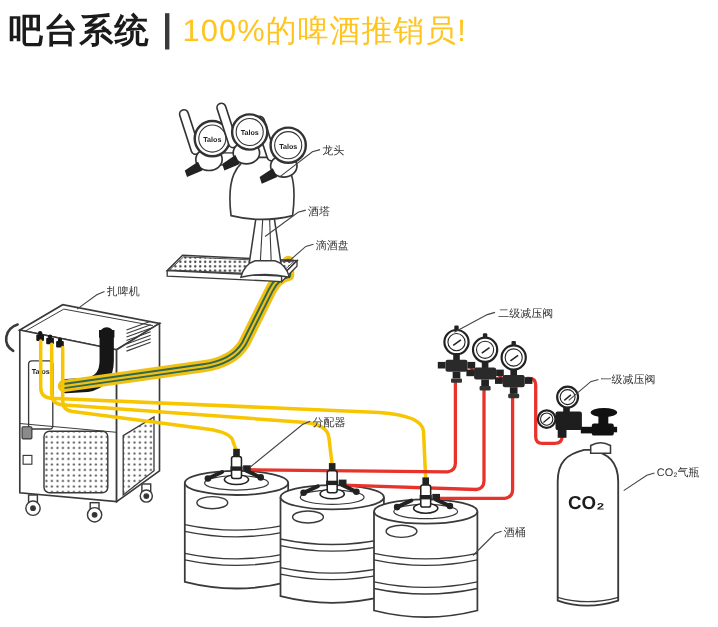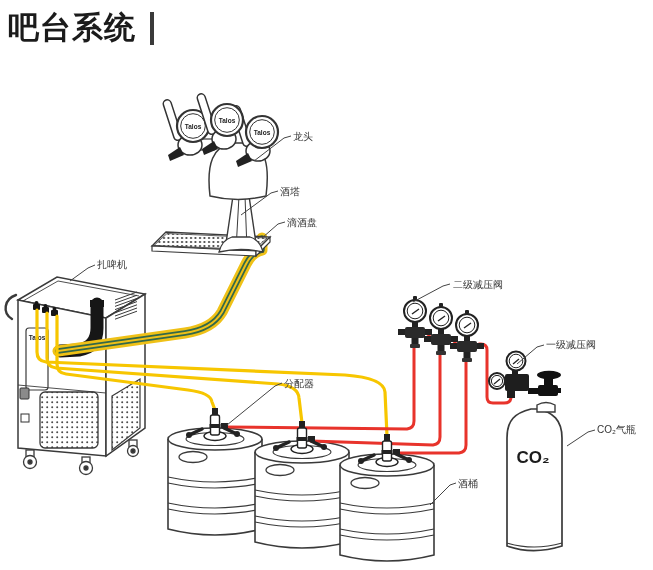--- a/index.html
+++ b/index.html
@@ -14,20 +14,21 @@
   text.brand{font-size:6.5px;font-weight:bold;fill:#222;}
   text.co2{font-size:17px;font-weight:bold;fill:#1c1c1c;}
   .ln{stroke:#3a3a3a;fill:none;}
 </style>
 </head>
 <body>
 
 <div class="header">
   <h1>吧台系统</h1>
   <div class="title-divider"></div>
+  <h2>100%的啤酒推销员!</h2>
 </div>
 
 <svg width="653" height="570" viewBox="0 0 653 570">
   <defs>
     <pattern id="dotsGrille" width="5" height="5" patternUnits="userSpaceOnUse">
       <circle cx="2.2" cy="2.2" r="1" fill="#4a4a4a"></circle>
     </pattern>
     <pattern id="dotsTray" width="4.5" height="4" patternUnits="userSpaceOnUse">
       <circle cx="2" cy="2" r="1.1" fill="#3a3a3a"></circle>
     </pattern>

